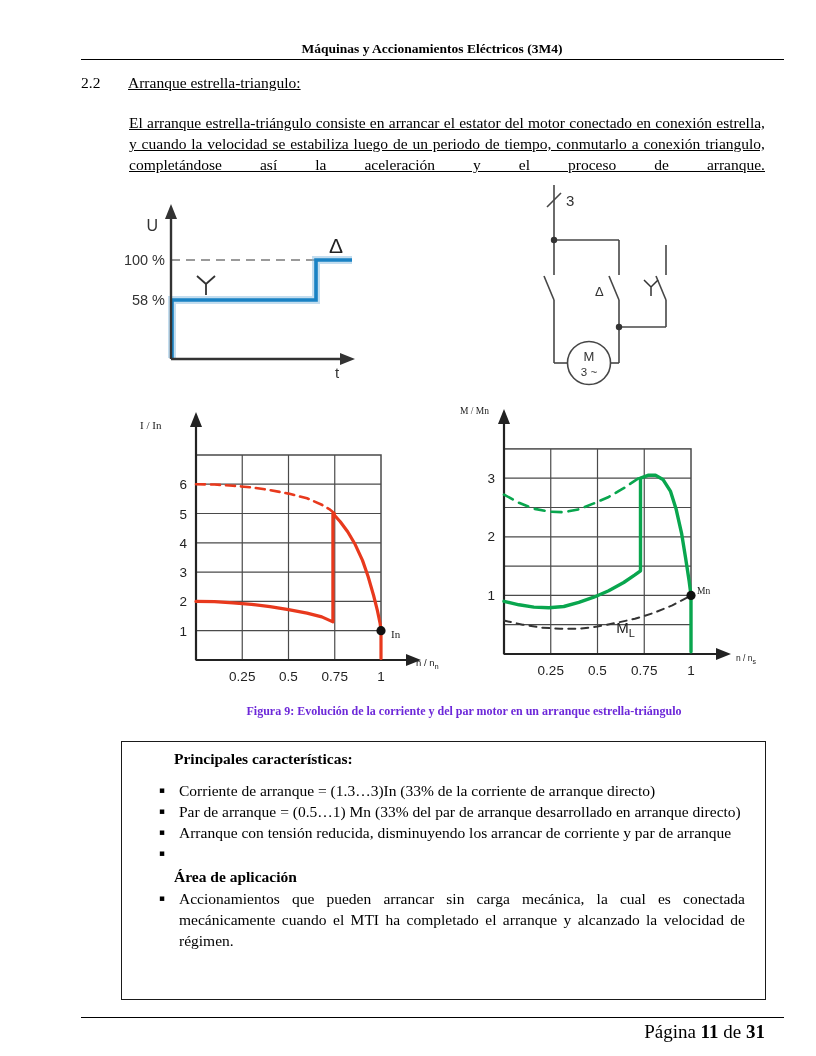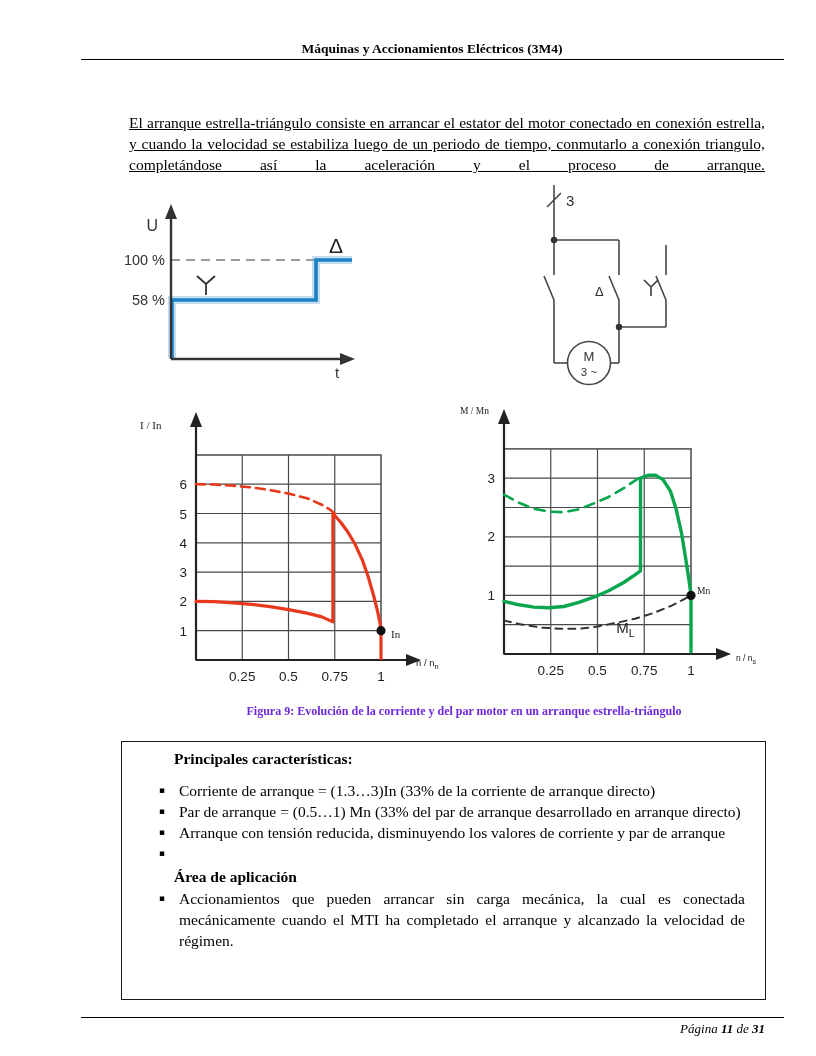--- a/index.html
+++ b/index.html
@@ -19,32 +19,35 @@
         border:1.6px solid #1a1a1a;font-size:15.5px;}
   .box-heading{margin:8px 0 0 52px;font-weight:bold;}
   .box-subheading{margin:4px 0 0 52px;font-weight:bold;}
   .bullet-list{margin:12px 0 0 0;padding:0;list-style:none;}
   .bullet-list.second{margin-top:2px;}
   .bullet{display:flex;padding-left:37px;}
   .bullet-marker{flex:none;width:20px;font-size:9px;line-height:21px;
         font-family:"DejaVu Sans",sans-serif;}
   .bullet-text{width:566px;line-height:21px;text-align:justify;}
   .footer-rule{position:absolute;left:57px;top:1017px;width:703px;border-top:1.4px solid #000;}
-  .footer-text{position:absolute;top:1021px;right:75px;font-size:13px;font-style:italic;}
+  .footer-text{position:absolute;top:1021px;right:75px;font-size:19px;}
   .diagram{position:absolute;}
   svg text{user-select:none;}
 </style>
 </head>
 <body>
 
 <div class="page">
 
   <div class="header-title">Máquinas y Accionamientos Eléctricos (3M4)</div>
   <div class="header-rule"></div>
 
+  <div class="section">
+    <span class="section-number">2.2</span><span class="section-title">Arranque estrella-triangulo:</span>
+  </div>
 
   <p class="intro">El arranque estrella-triángulo consiste en arrancar el estator del motor conectado en conexión estrella, y cuando la velocidad se estabiliza luego de un periodo de tiempo, conmutarlo a conexión triangulo, completándose así la aceleración y el proceso de arranque.</p>
 
   <svg class="diagram" style="left:100px;top:200px" width="320" height="190" viewBox="0 0 320 190" font-family="Liberation Sans, sans-serif">
     <line x1="47" y1="60" x2="228" y2="60" stroke="#9a9a9a" stroke-width="2" stroke-dasharray="9 6"></line>
     <polyline points="48,158 48,100 192,100 192,60 228,60" fill="none" stroke="#7ab4dc" stroke-width="8" opacity="0.45"></polyline>
     <polyline points="48,158 48,100 192,100 192,60 228,60" fill="none" stroke="#1a82c4" stroke-width="3.6"></polyline>
     <line x1="47" y1="159" x2="47" y2="14" stroke="#333" stroke-width="2.4"></line>
     <polygon points="47,4 41,19 53,19" fill="#333"></polygon>
     <line x1="47" y1="159" x2="218" y2="159" stroke="#333" stroke-width="2.4"></line>
@@ -174,21 +177,21 @@
       <li class="bullet">
         <span class="bullet-marker">▪</span>
         <span class="bullet-text">Corriente de arranque = (1.3…3)In (33% de la corriente de arranque directo)</span>
       </li>
       <li class="bullet">
         <span class="bullet-marker">▪</span>
         <span class="bullet-text">Par de arranque = (0.5…1) Mn (33% del par de arranque desarrollado en arranque directo)</span>
       </li>
       <li class="bullet">
         <span class="bullet-marker">▪</span>
-        <span class="bullet-text">Arranque con tensión reducida, disminuyendo los valores de corriente y par de arranque</span>
+        <span class="bullet-text">Arranque con tensión reducida, disminuyendo los arrancar de corriente y par de arranque</span>
       </li>
       <li class="bullet">
         <span class="bullet-marker">▪</span>
       </li>
     </ul>
     <div class="box-subheading">Área de aplicación</div>
     <ul class="bullet-list second">
       <li class="bullet">
         <span class="bullet-marker">▪</span>
         <span class="bullet-text">Accionamientos que pueden arrancar sin carga mecánica, la cual es conectada mecánicamente cuando el MTI ha completado el arranque y alcanzado la velocidad de régimen.</span>

